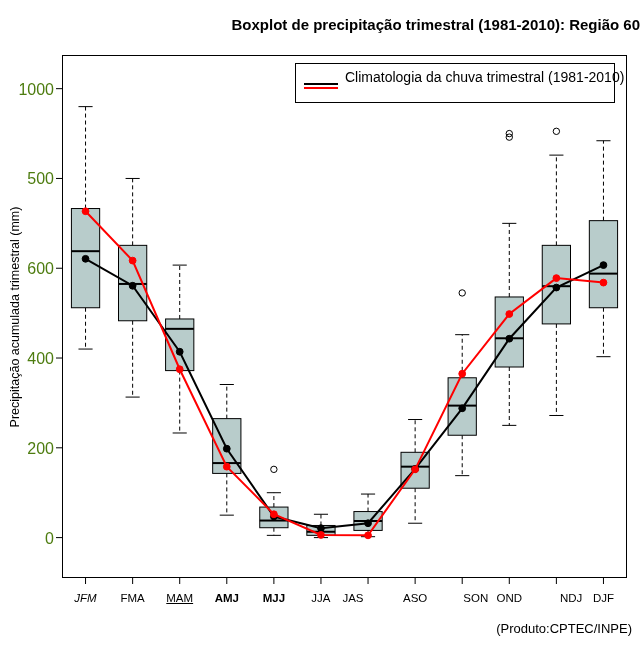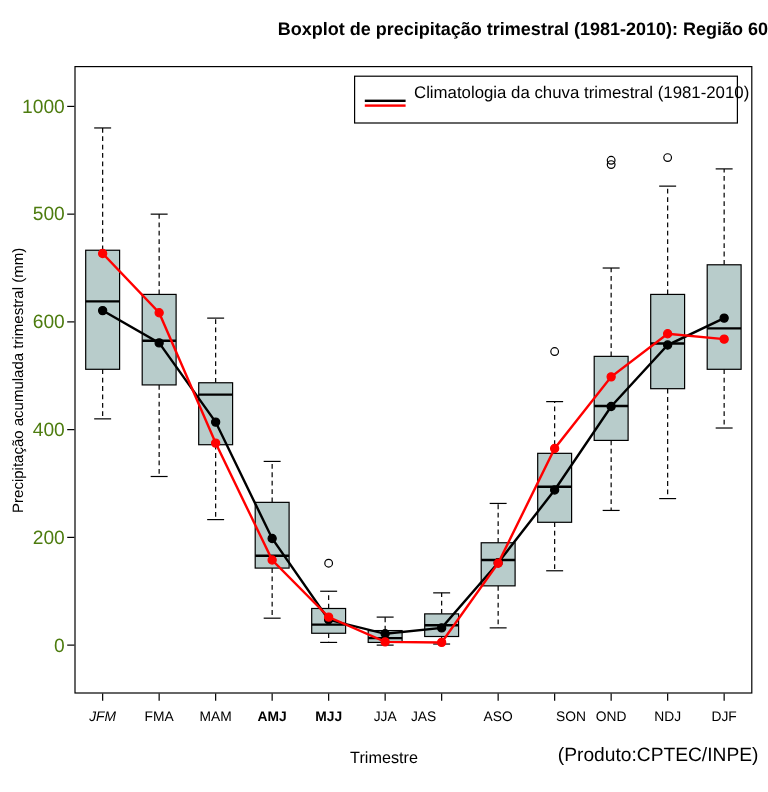--- a/index.html
+++ b/index.html
@@ -56,21 +56,21 @@
   }
   .tick-label-x {
     position: absolute;
     font-size: 11.5px;
     color: #000;
     text-align: center;
     white-space: nowrap;
   }
   .credit {
     position: absolute;
-    font-size: 16px;
+    font-size: 13px;
     color: #000;
     white-space: nowrap;
   }
   .legend-box {
     position: absolute;
     border: 1px solid #000;
     background: #ffffff;
     box-sizing: border-box;
   }
   .legend-row {
@@ -254,34 +254,33 @@
       <div class="tick-label-y" style="left: 10px; width: 44px; top: 529.597px;">0</div>
       <div class="tick-label-y" style="left: 10px; width: 44px; top: 439.811px;">200</div>
       <div class="tick-label-y" style="left: 10px; width: 44px; top: 350.026px;">400</div>
       <div class="tick-label-y" style="left: 10px; width: 44px; top: 260.24px;">600</div>
       <div class="tick-label-y" style="left: 10px; width: 44px; top: 170.455px;">500</div>
       <div class="tick-label-y" style="left: 10px; width: 44px; top: 80.6695px;">1000</div>
     </div>
   <div id="xTicks">
       <div class="tick-label-x" style="left: 59.5417px; width: 52px; top: 592px; font-style: italic;">JFM</div>
       <div class="tick-label-x" style="left: 106.625px; width: 52px; top: 592px;">FMA</div>
-      <div class="tick-label-x" style="left: 153.708px; width: 52px; top: 592px;">MAM</div>
+      <div class="tick-label-x" style="left: 153.708px; width: 52px; top: 592px; text-decoration: underline;">MAM</div>
       <div class="tick-label-x" style="left: 200.792px; width: 52px; top: 592px; font-weight: bold;">AMJ</div>
       <div class="tick-label-x" style="left: 247.875px; width: 52px; top: 592px; font-weight: bold;">MJJ</div>
       <div class="tick-label-x" style="left: 294.958px; width: 52px; top: 592px;">JJA</div>
       <div class="tick-label-x" style="left: 327px; width: 52px; top: 592px;">JAS</div>
       <div class="tick-label-x" style="left: 389.125px; width: 52px; top: 592px;">ASO</div>
       <div class="tick-label-x" style="left: 436.208px; width: 52px; top: 592px; text-align: right;">SON</div>
       <div class="tick-label-x" style="left: 483.292px; width: 52px; top: 592px;">OND</div>
-      <div class="tick-label-x" style="left: 530.375px; width: 52px; top: 592px;">NDJ</div>
+      <div class="tick-label-x" style="left: 530.375px; width: 52px; top: 592px; text-align: right;">NDJ</div>
       <div class="tick-label-x" style="left: 577.458px; width: 52px; top: 592px;">DJF</div>
     </div>
 
   <div class="ylabel" id="yLabel" style="left: 22px; top: 316.5px; transform: rotate(-90deg) translate(-50%, -100%);">Precipitação acumulada trimestral (mm)</div>
-  <div class="xlabel" id="xLabel" style="left: 0px; width: 640px; text-align: center; top: 624px;">Trimestre</div>
   <div class="credit" id="credit" style="right: 8px; top: 621px;">(Produto:CPTEC/INPE)</div>
 
   <div class="legend-box" id="legendBox" style="left: 295px; top: 63px; width: 320px; height: 40px;"></div>
   <div class="legend-row" id="legendRow0" style="left: 304px; top: 69px;">
     <span class="legend-line" id="legLine0" style="border-top-color: rgb(0, 0, 0);"></span>
     <span>Climatologia da chuva trimestral (1981-2010)</span>
   </div>
   <div class="legend-row" id="legendRow1" style="left: 304px; top: 87px;">
     <span class="legend-line" id="legLine1" style="border-top-color: rgb(255, 0, 0);"></span>
   </div>

